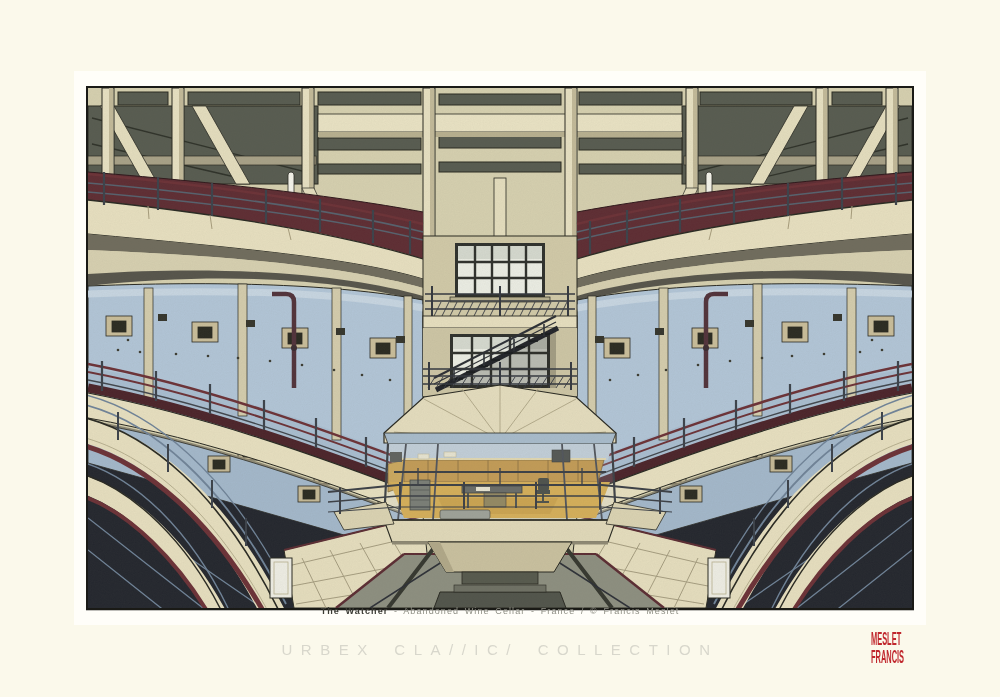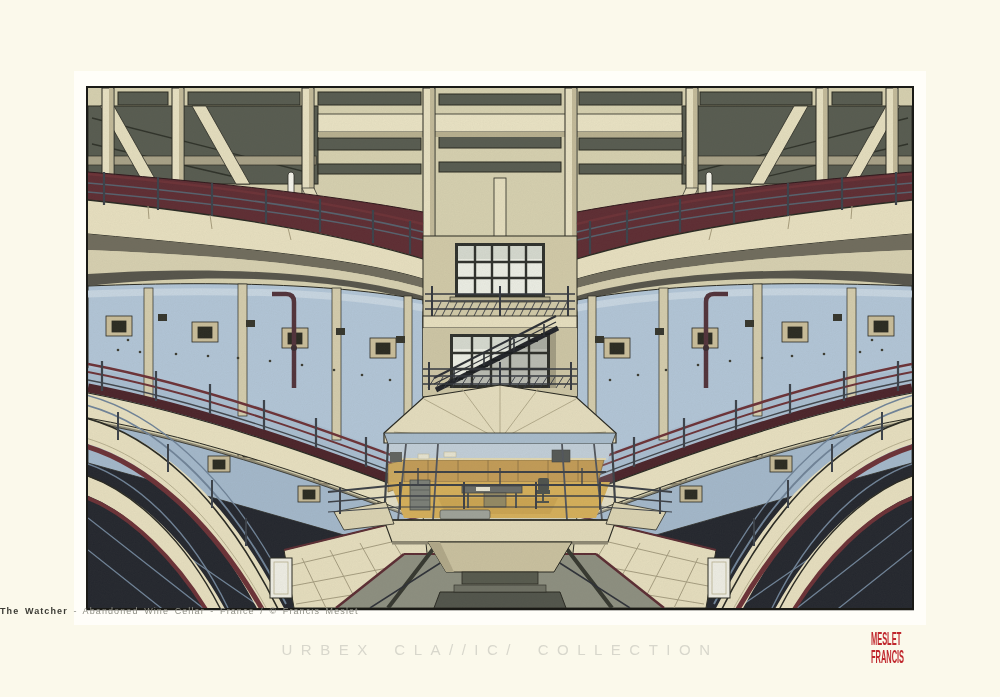--- a/index.html
+++ b/index.html
@@ -1,21 +1,21 @@
 <!DOCTYPE html>
 <html><head>
 <meta charset="utf-8">
 <style>
   html,body{margin:0;padding:0;}
   body{width:1000px;height:697px;background:#fbf9eb;font-family:"Liberation Sans",sans-serif;overflow:hidden;}
   .page{position:relative;width:1000px;height:697px;background:#fbf9eb;}
   .mat{position:absolute;left:74px;top:71px;width:852px;height:554px;background:#fffef9;}
   .art{position:absolute;left:86px;top:86px;width:824px;height:520px;margin:0;border:2px solid #1a1a16;background:#d8d2b1;box-shadow:0 1px 0 rgba(0,0,0,.25);}
   .art svg{display:block;}
-  .caption{position:absolute;left:0;top:606px;width:1000px;text-align:left;font-size:9px;letter-spacing:1.1px;word-spacing:2px;color:#8f8f85;}
+  .caption{position:absolute;left:0;top:606px;width:1000px;text-align:center;font-size:9px;letter-spacing:1.1px;word-spacing:2px;color:#8f8f85;}
   .caption .cap-title{font-weight:bold;color:#3b3b34;}
   .collection-title{position:absolute;left:0;top:641px;width:1000px;text-align:center;font-size:15px;letter-spacing:8.5px;word-spacing:6px;color:#d8d7cc;}
   .seal{position:absolute;left:871px;top:629px;color:#c0272d;font-weight:bold;font-size:12px;line-height:12px;letter-spacing:0;transform:scale(0.62,1.55);transform-origin:top left;white-space:nowrap;}
   .seal span{display:block;}
 </style>
 </head>
 <body>
 
 <div class="page">
   <div class="mat"></div>

